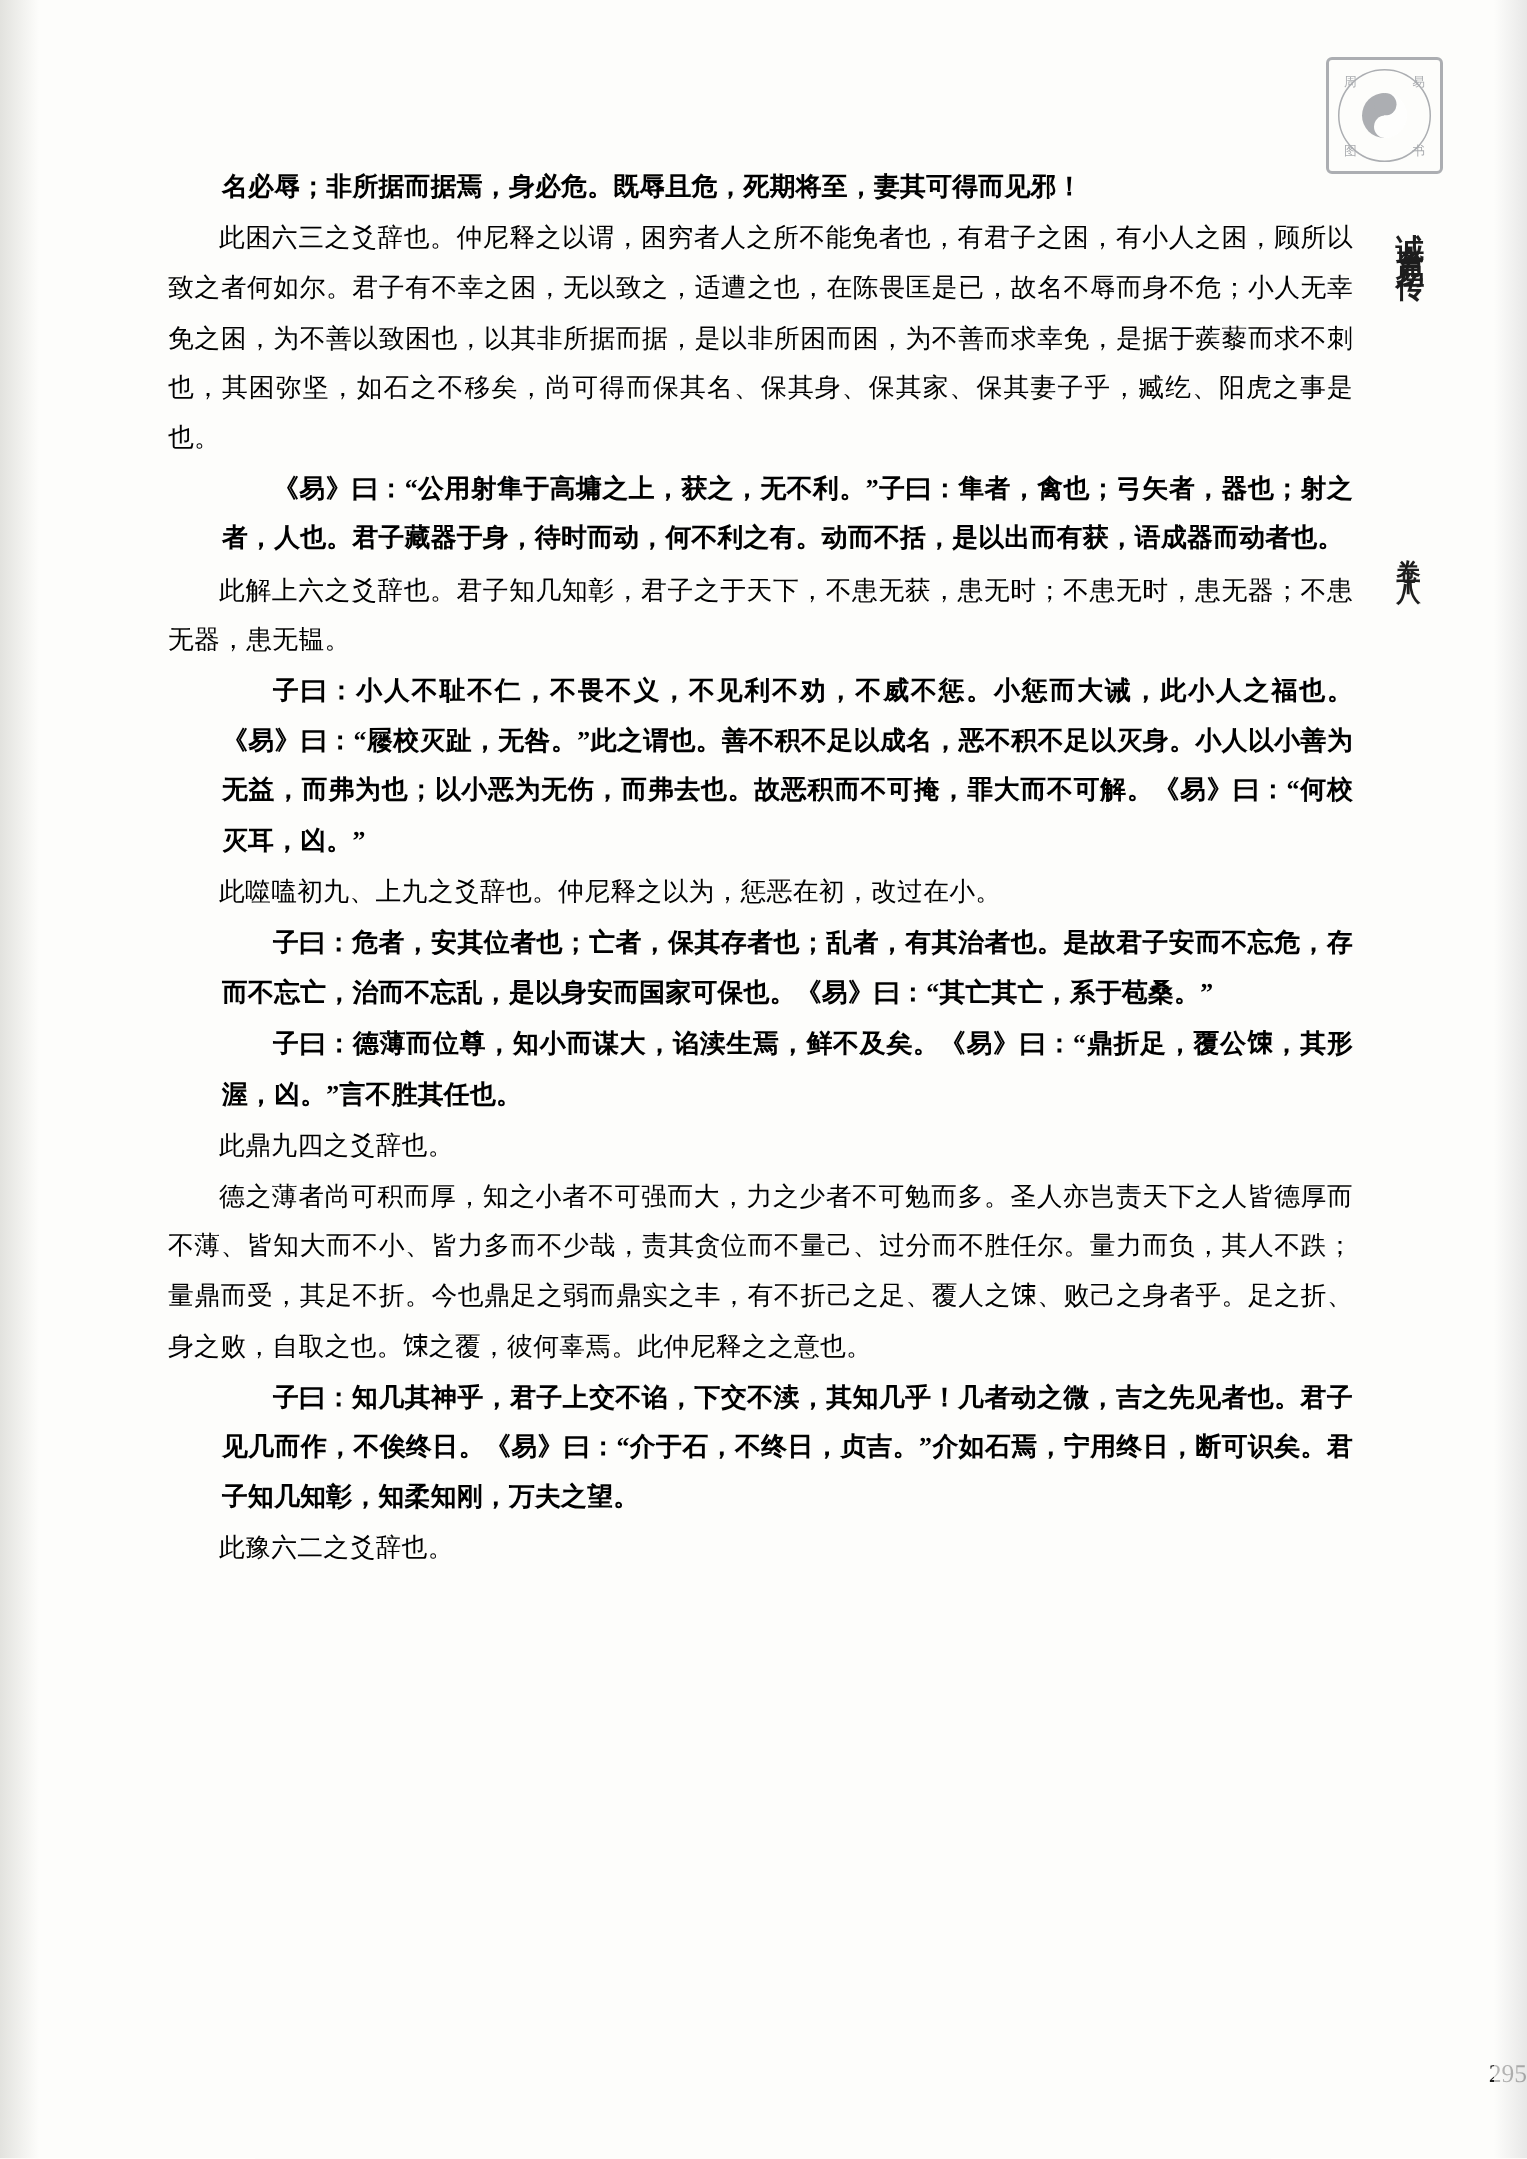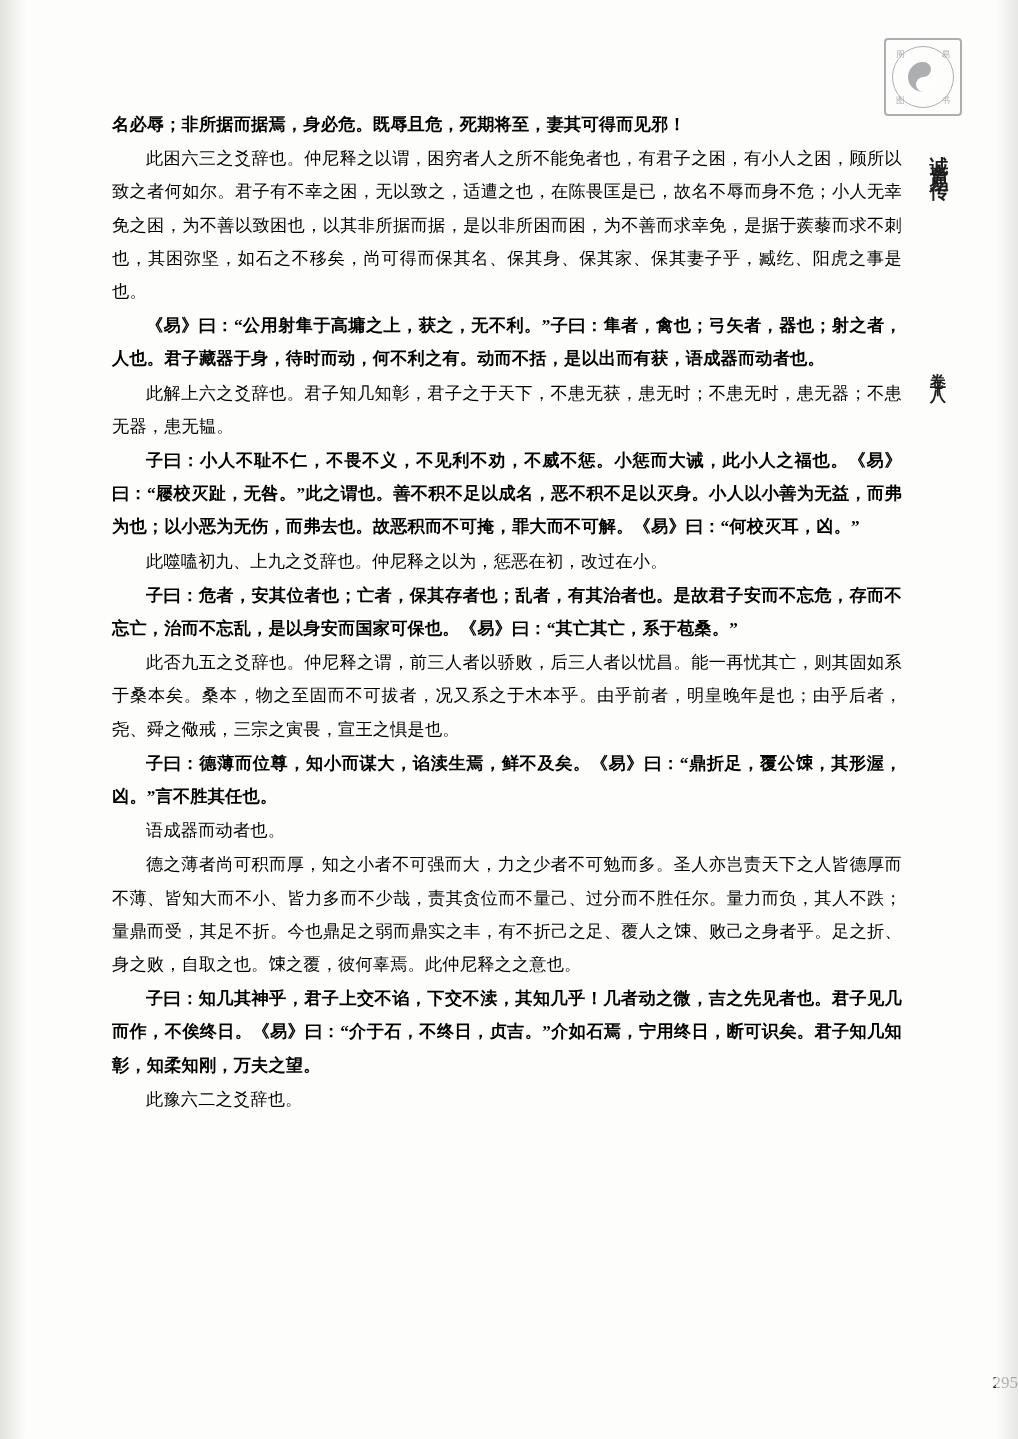--- a/index.html
+++ b/index.html
@@ -126,20 +126,21 @@
     font-size: 17.2px;
     line-height: 33.2px;
     color: #000000;
     text-align: justify;
     text-justify: inter-ideograph;
     letter-spacing: 0.2px;
   }
   p.bold {
     font-weight: bold;
     color: #000;
+    margin-left: 36px;
   }
   p.indent {
     text-indent: 34px;
   }
   .folio {
     position: absolute;
     left: 0;
     right: 0;
     top: 1373px;
     text-align: right;
@@ -169,22 +170,21 @@
   <div class="side-vol">卷十八</div>
 
   <div class="content">
     <p class="bold">名必辱；非所据而据焉，身必危。既辱且危，死期将至，妻其可得而见邪！</p>
     <p class="indent">此困六三之爻辞也。仲尼释之以谓，困穷者人之所不能免者也，有君子之困，有小人之困，顾所以致之者何如尔。君子有不幸之困，无以致之，适遭之也，在陈畏匡是已，故名不辱而身不危；小人无幸免之困，为不善以致困也，以其非所据而据，是以非所困而困，为不善而求幸免，是据于蒺藜而求不刺也，其困弥坚，如石之不移矣，尚可得而保其名、保其身、保其家、保其妻子乎，臧纥、阳虎之事是也。</p>
     <p class="bold indent">《易》曰：“公用射隼于高墉之上，获之，无不利。”子曰：隼者，禽也；弓矢者，器也；射之者，人也。君子藏器于身，待时而动，何不利之有。动而不括，是以出而有获，语成器而动者也。</p>
     <p class="indent">此解上六之爻辞也。君子知几知彰，君子之于天下，不患无获，患无时；不患无时，患无器；不患无器，患无韫。</p>
     <p class="bold indent">子曰：小人不耻不仁，不畏不义，不见利不劝，不威不惩。小惩而大诫，此小人之福也。《易》曰：“屦校灭趾，无咎。”此之谓也。善不积不足以成名，恶不积不足以灭身。小人以小善为无益，而弗为也；以小恶为无伤，而弗去也。故恶积而不可掩，罪大而不可解。《易》曰：“何校灭耳，凶。”</p>
     <p class="indent">此噬嗑初九、上九之爻辞也。仲尼释之以为，惩恶在初，改过在小。</p>
     <p class="bold indent">子曰：危者，安其位者也；亡者，保其存者也；乱者，有其治者也。是故君子安而不忘危，存而不忘亡，治而不忘乱，是以身安而国家可保也。《易》曰：“其亡其亡，系于苞桑。”</p>
-    <p class="indent">此否九五之爻辞也。仲尼释之谓，前三人者以骄败，后三人者以忧昌。能一再忧其亡，则其固如系于桑本矣。桑本，物之至固而不可拔者，况又系之于木本乎。由乎前者，明皇晚年是也；由乎后者，尧、舜之儆戒，三宗之寅畏，宣王之惧是也。</p>
     <p class="bold indent">子曰：德薄而位尊，知小而谋大，谄渎生焉，鲜不及矣。《易》曰：“鼎折足，覆公𫗧，其形渥，凶。”言不胜其任也。</p>
-    <p class="indent">语成器而动者也。</p>
+    <p class="indent">此鼎九四之爻辞也。</p>
     <p class="indent">德之薄者尚可积而厚，知之小者不可强而大，力之少者不可勉而多。圣人亦岂责天下之人皆德厚而不薄、皆知大而不小、皆力多而不少哉，责其贪位而不量己、过分而不胜任尔。量力而负，其人不跌；量鼎而受，其足不折。今也鼎足之弱而鼎实之丰，有不折己之足、覆人之𫗧、败己之身者乎。足之折、身之败，自取之也。𫗧之覆，彼何辜焉。此仲尼释之之意也。</p>
     <p class="bold indent">子曰：知几其神乎，君子上交不谄，下交不渎，其知几乎！几者动之微，吉之先见者也。君子见几而作，不俟终日。《易》曰：“介于石，不终日，贞吉。”介如石焉，宁用终日，断可识矣。君子知几知彰，知柔知刚，万夫之望。</p>
     <p class="indent">此豫六二之爻辞也。</p>
   </div>
 
   <div class="folio">295</div>
 </div>
 
 </body></html>

